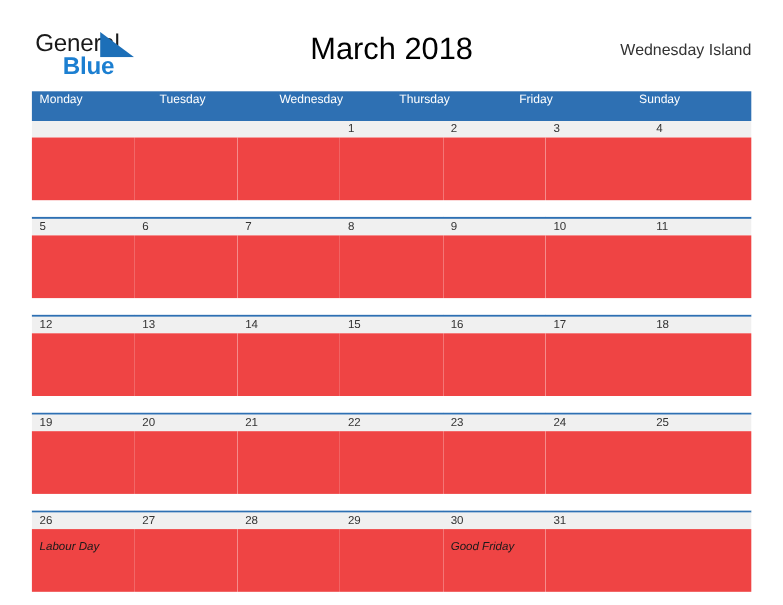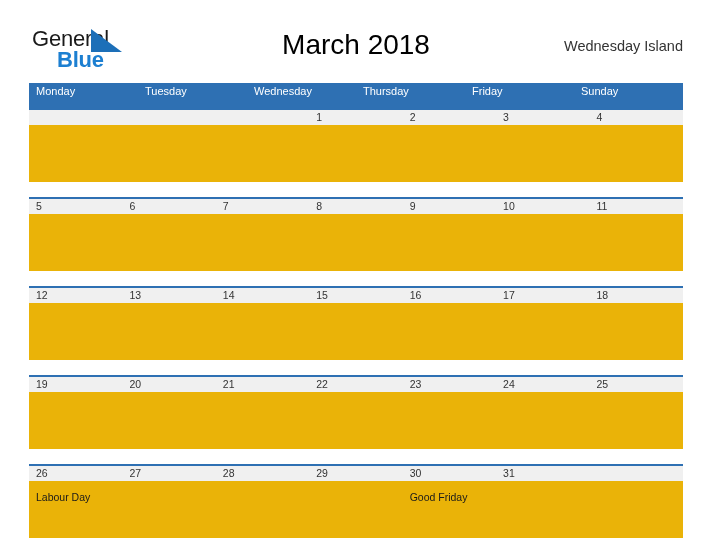--- a/index.html
+++ b/index.html
@@ -122,24 +122,25 @@
   .day-cell .day-number {
     font-size: 10.5px;
     color: #333333;
     line-height: 15px;
     padding-left: 7px;
     display: block;
     height: 15px;
   }
   .day-cell .day-body {
     height: 57px;
-    background: #eab308;
+    background: #ef4444;
     padding-left: 7px;
     padding-top: 6px;
     box-sizing: border-box;
+    font-style: italic;
   }
   .event-label {
     font-size: 10.5px;
     color: #1a1a1a;
     line-height: 13px;
     white-space: nowrap;
   }
   .band-strip {
     display: flex;
     background: #f0f0f0;

